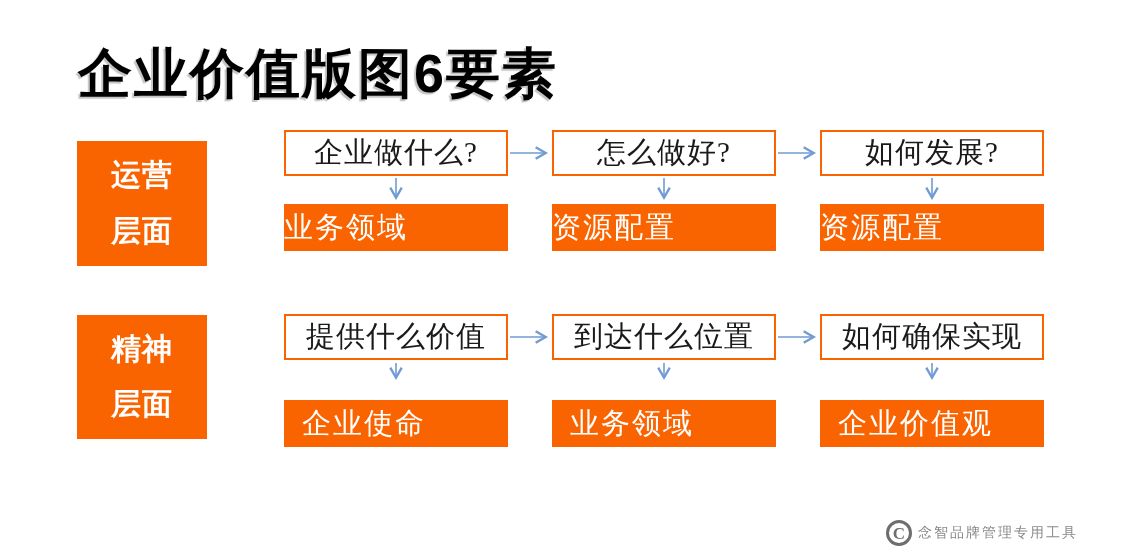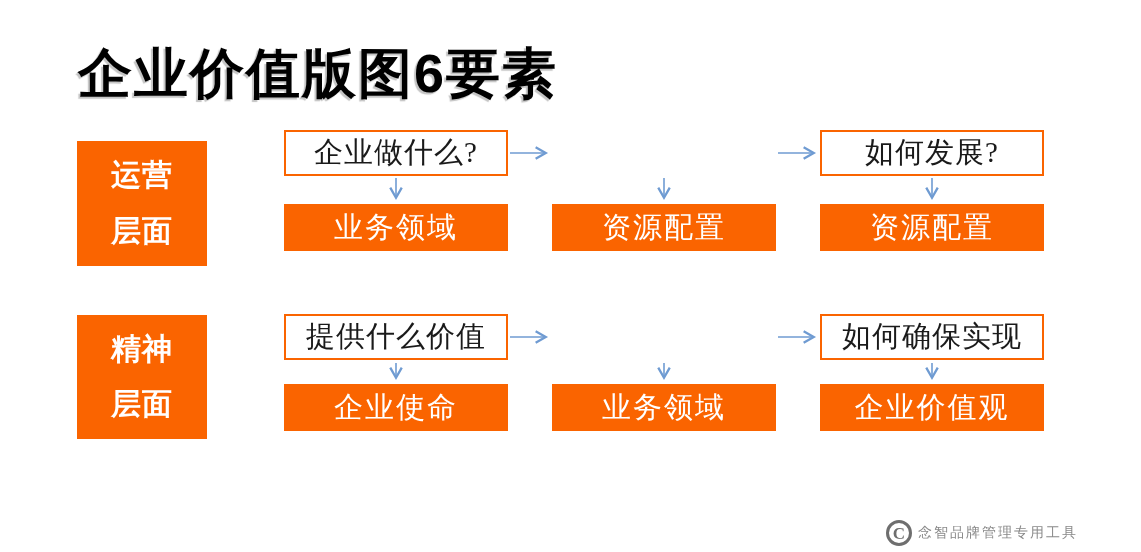--- a/index.html
+++ b/index.html
@@ -28,26 +28,26 @@
   .row-label.r2{top:291px;height:124px;}
   .qbox{
     position:absolute;width:224px;height:46px;box-sizing:border-box;
     background:#fff;border:2px solid var(--orange);
     display:flex;align-items:center;justify-content:center;
     font-size:29px;color:#1a1a1a;letter-spacing:1px;white-space:nowrap;
   }
   .abox{
     position:absolute;width:224px;height:47px;box-sizing:border-box;
     background:var(--orange);color:#fff;
-    display:flex;align-items:center;justify-content:center;
+    display:flex;align-items:center;justify-content:flex-start;
     font-size:29px;letter-spacing:2px;white-space:nowrap;
   }
   .c1{left:284px;} .c2{left:552px;} .c3{left:820px;}
   .q-r1{top:106px;font-family:Liberation Serif, serif;} .a-r1{top:180px;}
-  .q-r2{top:290px;} .a-r2{top:360px;}
+  .q-r2{top:290px;} .a-r2{top:376px;padding-left:18px;}
   .arrow-layer{position:absolute;left:0;top:0;width:1141px;height:552px;pointer-events:none;}
   .watermark{
     position:absolute;left:886px;top:493px;height:32px;
     display:flex;align-items:center;gap:6px;
     color:var(--wm);
   }
   .wm-circle{
     width:26px;height:26px;border:3px solid #6e6e6e;border-radius:50%;
     display:flex;align-items:center;justify-content:center;box-sizing:border-box;
     font-family:"Liberation Serif","DejaVu Serif",serif;
@@ -90,20 +90,23 @@
   </svg>
 
   <div class="row-label r1">
     <span>运营</span>
     <span>层面</span>
   </div>
 
   <div class="qbox c1 q-r1">
     <span>企业做什么?</span>
   </div>
+  <div class="qbox c2 q-r1">
+    <span>怎么做好?</span>
+  </div>
   <div class="qbox c3 q-r1">
     <span>如何发展?</span>
   </div>
 
   <div class="abox c1 a-r1">
     <span>业务领域</span>
   </div>
   <div class="abox c2 a-r1">
     <span>资源配置</span>
   </div>
@@ -111,20 +114,23 @@
     <span>资源配置</span>
   </div>
 
   <div class="row-label r2">
     <span>精神</span>
     <span>层面</span>
   </div>
 
   <div class="qbox c1 q-r2">
     <span>提供什么价值</span>
+  </div>
+  <div class="qbox c2 q-r2">
+    <span>到达什么位置</span>
   </div>
   <div class="qbox c3 q-r2">
     <span>如何确保实现</span>
   </div>
 
   <div class="abox c1 a-r2">
     <span>企业使命</span>
   </div>
   <div class="abox c2 a-r2">
     <span>业务领域</span>

